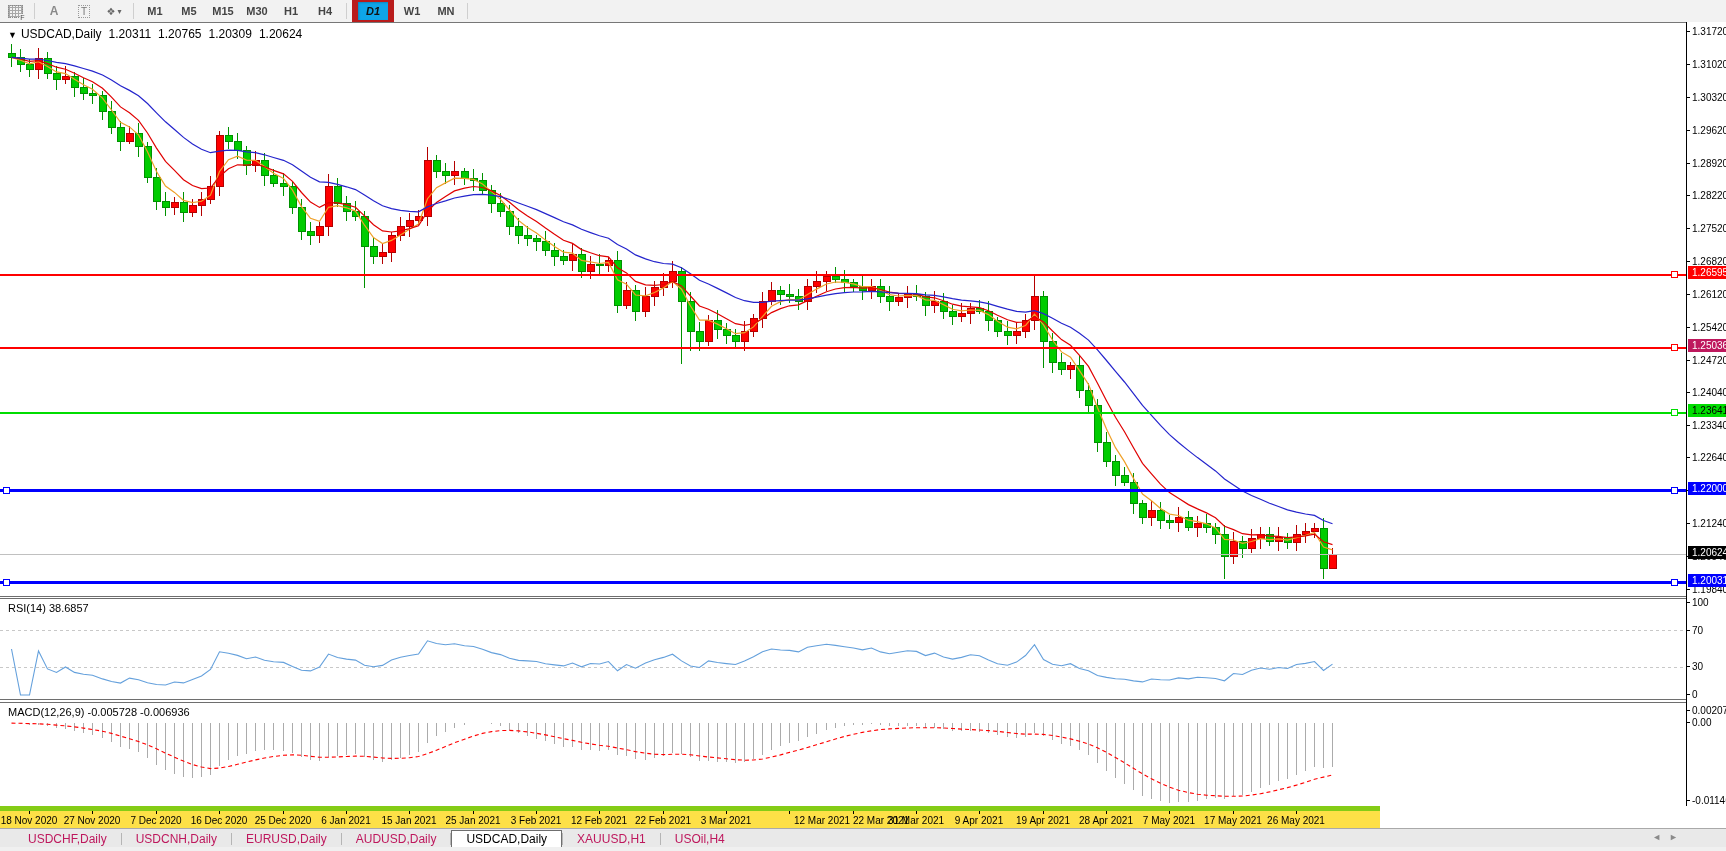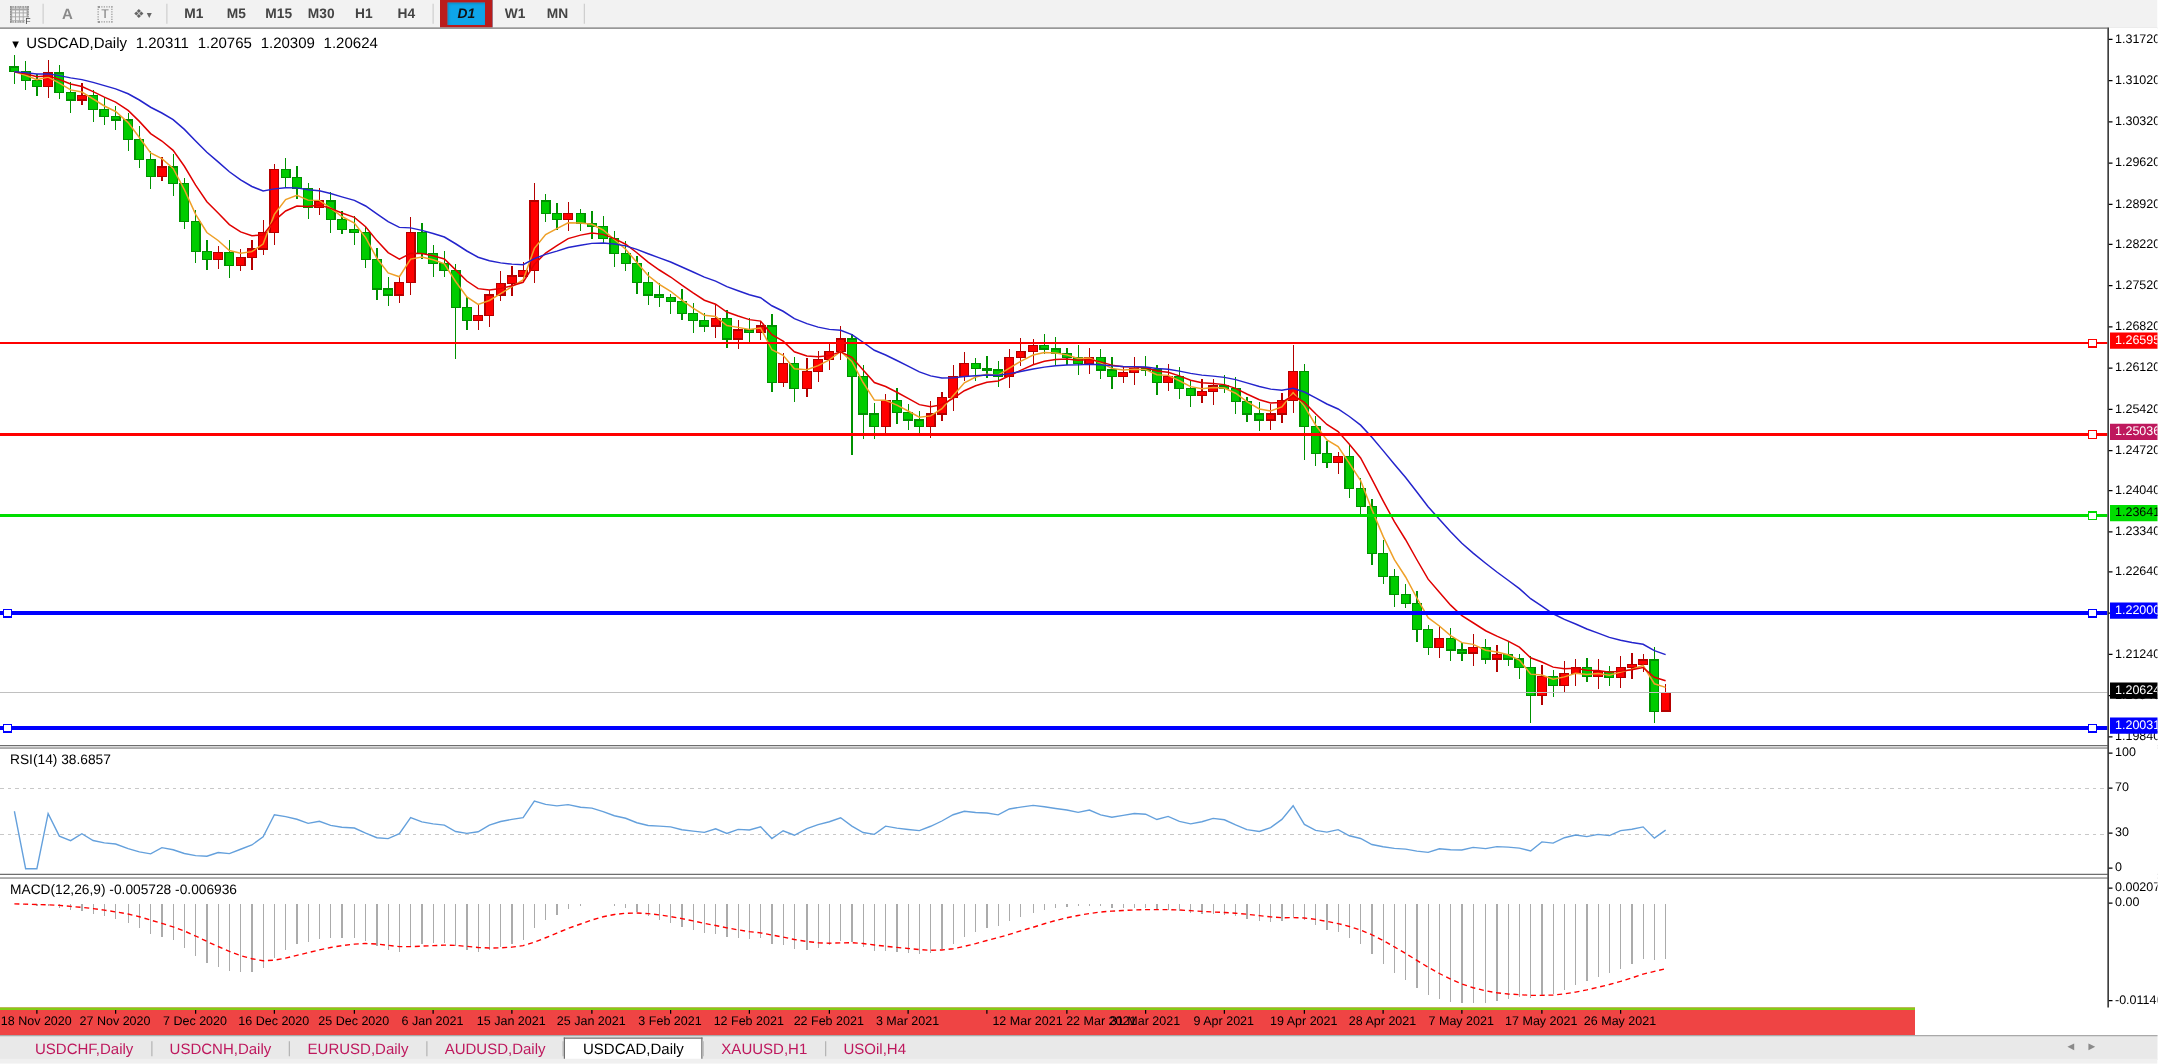--- a/index.html
+++ b/index.html
@@ -21,21 +21,21 @@
   .icon-T{font-size:10px;color:#777;border:1px dotted #9a9a9a;padding:0 2px;line-height:11px;}
   .icon-shapes{font-size:10px;color:#666;}
   .caret{font-size:8px;color:#666;margin-left:2px;}
   
   .pane{position:absolute;left:0;background:#fff;}
   #main-pane{top:22px;width:1686px;height:574px;border-top:1px solid #777;}
   #sep1{top:596px;left:0;width:1726px;height:3px;background:#fff;border-top:1px solid #6e6e6e;border-bottom:1px solid #6e6e6e;box-sizing:border-box;position:absolute;}
   #rsi-pane{top:599px;width:1686px;height:100px;padding-left:12px;}
   #sep2{top:699px;left:0;width:1726px;height:4px;background:#fff;border-top:1px solid #6e6e6e;border-bottom:1px solid #6e6e6e;box-sizing:border-box;position:absolute;}
   #macd-pane{top:703px;width:1686px;height:103px;}
-  #date-axis{top:806px;left:0;width:1532px;height:22px;border-top:2px solid #84cc16;position:absolute;background:#ef4444;}
+  #date-axis{top:806px;left:0;width:1380px;height:22px;border-top:5px solid #84cc16;position:absolute;background:#fde047;}
   .chart-title{position:absolute;top:4px;left:8px;font-size:12px;color:#000;white-space:nowrap;z-index:4;}
   .chart-title .dd{font-size:9px;margin-right:4px;}
   .chart-title span.v{margin-left:7px;}
   .ind-label{position:absolute;top:3px;left:8px;font-size:11px;color:#000;z-index:4;white-space:nowrap;}
   
   #price-axis{position:absolute;left:1686px;top:22px;width:40px;height:784px;border-left:1px solid #000;background:#fff;}
   .ptick{position:absolute;left:0;padding-left:5px;font-size:10px;color:#000;line-height:12px;white-space:nowrap;}
   .ptick::before{content:"";position:absolute;left:0;top:5px;width:3px;height:1px;background:#000;}
   .pmark{position:absolute;left:1px;width:39px;height:13px;font-size:10px;line-height:13px;
          padding-left:4px;box-sizing:border-box;z-index:5;white-space:nowrap;}

